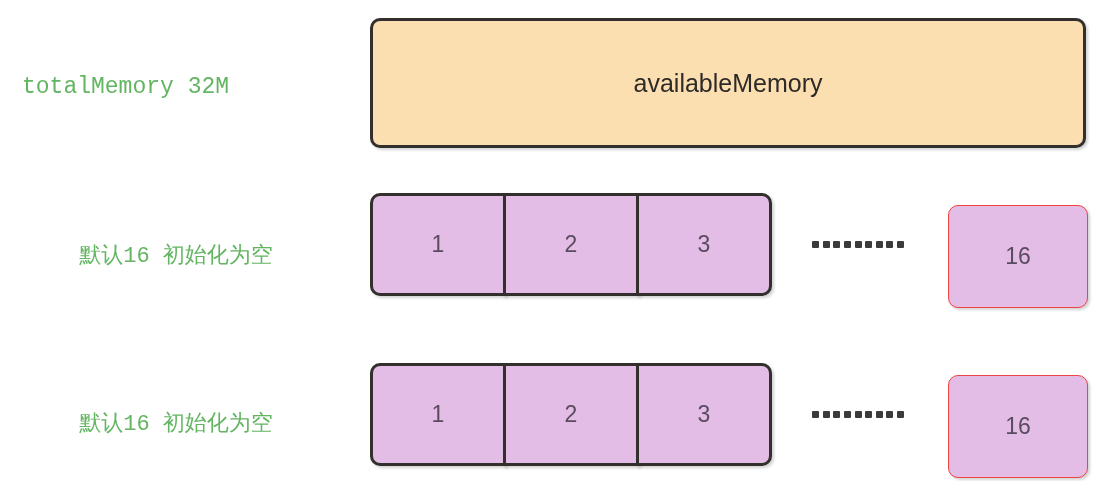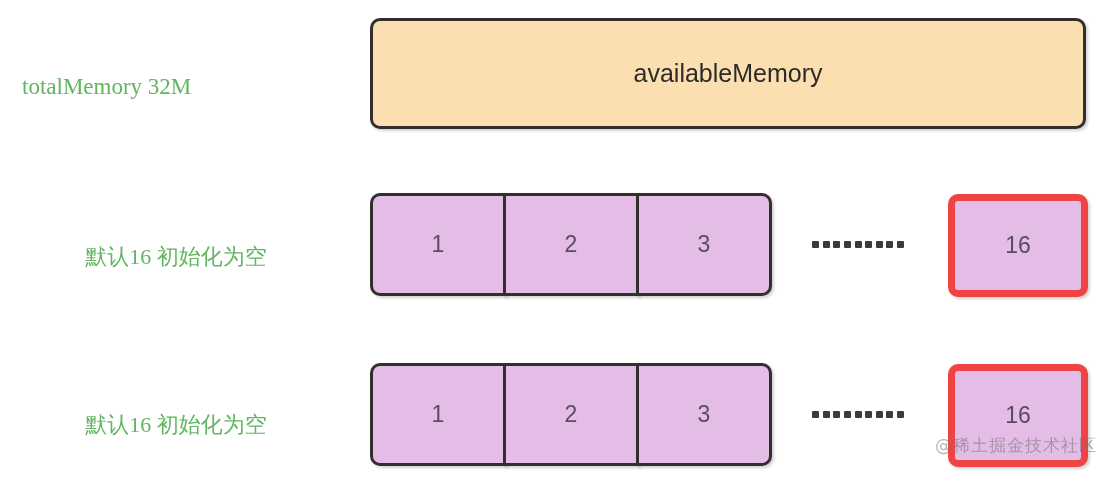--- a/index.html
+++ b/index.html
@@ -20,21 +20,21 @@
     inset: 0;
   }
 
   
   .label {
     position: absolute;
     color: #63b562;
     text-align: center;
     line-height: 1.32;
     white-space: pre-line;
-    font-family: Liberation Serif, serif;
+    font-family: Liberation Mono, monospace;
   }
   .label-total {
     left: 0px;
     top: 42px;
     width: 300px;
     text-align: left;
     padding-left: 22px;
     font-size: 23px;
   }
   .label-free {
@@ -52,21 +52,21 @@
   .label .line {
     display: block;
   }
 
   
   .mem-bar {
     position: absolute;
     left: 370px;
     top: 18px;
     width: 716px;
-    height: 111px;
+    height: 130px;
     box-sizing: border-box;
     background: #fbdfb1;
     border: 3px solid #332f2c;
     border-radius: 10px;
     display: flex;
     align-items: center;
     justify-content: center;
     box-shadow: 2px 2px 3px rgba(0,0,0,0.18);
   }
   .mem-bar-text {
@@ -109,26 +109,26 @@
   .cell:last-child {
     border-radius: 0 10px 10px 0;
   }
   .cell + .cell {
     margin-left: -3px;
   }
 
   .cell-last {
     position: absolute;
     left: 578px;
-    top: 1px;
+    top: 12px;
     box-sizing: border-box;
     width: 140px;
     height: 103px;
     background: #e3bde6;
-    border: 7px solid #ef4444;
+    border: 1px solid #ef4444;
     border-radius: 10px;
     display: flex;
     align-items: center;
     justify-content: center;
     font-size: 23px;
     color: #5b4b60;
     box-shadow: 2px 2px 3px rgba(0,0,0,0.18);
   }
 
   .dots {
@@ -214,15 +214,14 @@
       <span></span>
       <span></span>
       <span></span>
       <span></span>
       <span></span>
       <span></span>
     </div>
     <div class="cell-last">16</div>
   </div>
 
-  <div class="watermark">@稀土掘金技术社区</div>
 
 </div>
 
 </body></html>

